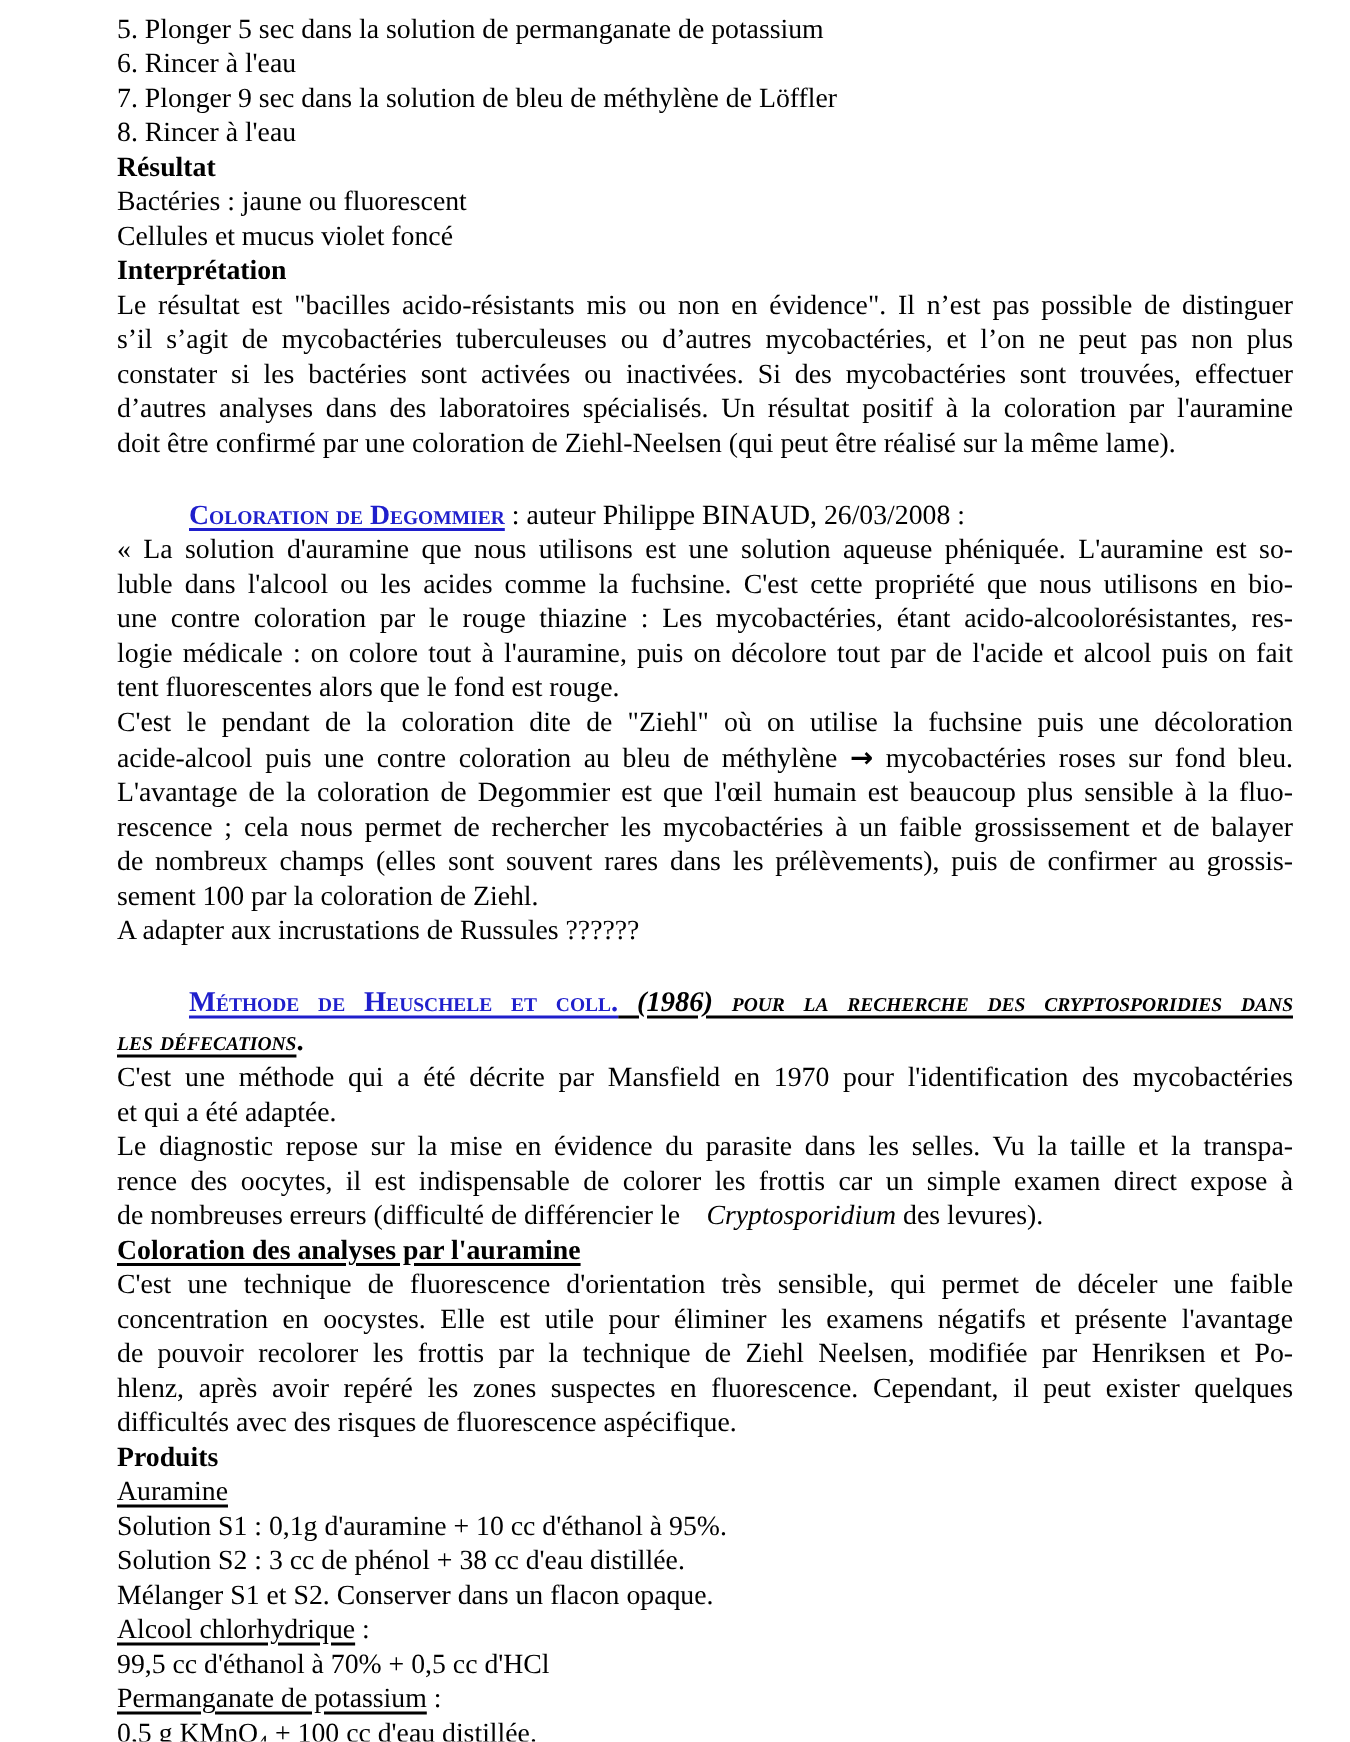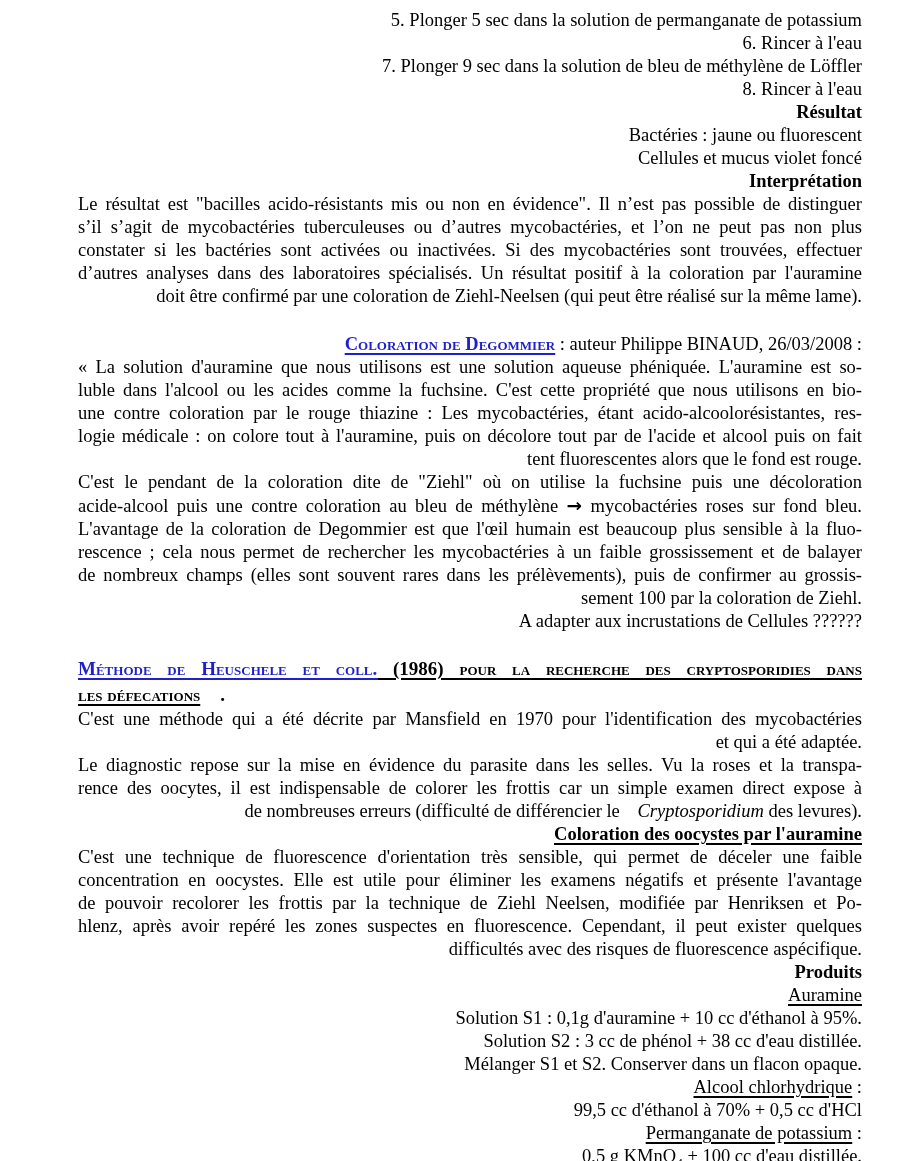--- a/index.html
+++ b/index.html
@@ -8,38 +8,39 @@
     width: 900px; height: 1161px;
     background: var(--bg-color, #ffffff);
     color: var(--text-color, #000000);
     font-family: "Liberation Serif", "DejaVu Serif", serif;
   }
   .page { position: relative; width: 900px; height: 1161px; overflow: hidden; }
   .doc {
     position: absolute; left: 78px; top: 9px; width: 784px;
     font-size: 18.5px; line-height: 23px;
   }
-  .ln { text-align: right; }
+  .ln { text-align: left; }
   .jl { text-align: justify; text-align-last: justify; }
-  .b { font-weight: bold; margin-left: 20px; }
+  .b { font-weight: bold; }
   .it { font-style: italic; margin-left: 13px; }
   .u {
     text-decoration: underline;
     text-decoration-thickness: 1.5px;
     text-underline-offset: 3px;
   }
-  .sc { font-variant: small-caps; font-weight: bold; }
+  .sc { font-variant: small-caps; font-weight: bold; font-style: italic; }
   .link {
     color: var(--link-color, #1f1fcc);
     font-variant: small-caps;
     font-weight: bold;
     text-decoration: underline;
     text-decoration-thickness: 1.8px;
     text-underline-offset: 3px;
     cursor: pointer;
+    margin-left: 48px;
   }
   .hu {
     text-decoration: underline;
     text-decoration-thickness: 1.8px;
     text-underline-offset: 3px;
   }
   .sec-deg { margin-top: 25px; }
   .sec-heu { margin-top: 23px; }
   .hline { line-height: 26px; font-size: 19px; }
   .arrow { font-family: "DejaVu Sans", sans-serif; font-weight: bold; }
@@ -73,33 +74,33 @@
       <div class="ln jl">luble dans l'alcool ou les acides comme la fuchsine. C'est cette propriété que nous utilisons en bio-</div>
       <div class="ln jl">une contre coloration par le rouge thiazine : Les mycobactéries, étant acido-alcoolorésistantes, res-</div>
       <div class="ln jl">logie médicale : on colore tout à l'auramine, puis on décolore tout par de l'acide et alcool puis on fait</div>
       <div class="ln">tent fluorescentes alors que le fond est rouge.</div>
       <div class="ln jl">C'est le pendant de la coloration dite de "Ziehl" où on utilise la fuchsine puis une décoloration</div>
       <div class="ln jl"><span>acide-alcool puis une contre coloration au bleu de méthylène </span><span class="arrow">→</span><span> mycobactéries roses sur fond bleu.</span></div>
       <div class="ln jl">L'avantage de la coloration de Degommier est que l'œil humain est beaucoup plus sensible à la fluo-</div>
       <div class="ln jl">rescence ; cela nous permet de rechercher les mycobactéries à un faible grossissement et de balayer</div>
       <div class="ln jl">de nombreux champs (elles sont souvent rares dans les prélèvements), puis de confirmer au grossis-</div>
       <div class="ln">sement 100 par la coloration de Ziehl.</div>
-      <div class="ln">A adapter aux incrustations de Cellules ??????</div>
+      <div class="ln">A adapter aux incrustations de Russules ??????</div>
     </div>
 
     <div class="sec-heu">
       <div class="hline jl"><span class="link">Méthode de Heuschele et coll.</span><span class="sc hu"> (1986) pour la recherche des cryptosporidies dans</span></div>
       <div class="hline"><span class="sc hu">les défecations</span><span class="b">.</span></div>
       <div class="ln jl">C'est une méthode qui a été décrite par Mansfield en 1970 pour l'identification des mycobactéries</div>
       <div class="ln">et qui a été adaptée.</div>
-      <div class="ln jl">Le diagnostic repose sur la mise en évidence du parasite dans les selles. Vu la roses et la transpa-</div>
+      <div class="ln jl">Le diagnostic repose sur la mise en évidence du parasite dans les selles. Vu la taille et la transpa-</div>
       <div class="ln jl">rence des oocytes, il est indispensable de colorer les frottis car un simple examen direct expose à</div>
       <div class="ln"><span>de nombreuses erreurs (difficulté de différencier le </span><span class="it">Cryptosporidium</span><span> des levures).</span></div>
 
-      <div class="ln"><span class="b u">Coloration des oocystes par l'auramine</span></div>
+      <div class="ln"><span class="b u">Coloration des analyses par l'auramine</span></div>
       <div class="ln jl">C'est une technique de fluorescence d'orientation très sensible, qui permet de déceler une faible</div>
       <div class="ln jl">concentration en oocystes. Elle est utile pour éliminer les examens négatifs et présente l'avantage</div>
       <div class="ln jl">de pouvoir recolorer les frottis par la technique de Ziehl Neelsen, modifiée par Henriksen et Po-</div>
       <div class="ln jl">hlenz, après avoir repéré les zones suspectes en fluorescence. Cependant, il peut exister quelques</div>
       <div class="ln">difficultés avec des risques de fluorescence aspécifique.</div>
 
       <div class="ln b">Produits</div>
       <div class="ln"><span class="u">Auramine</span></div>
       <div class="ln">Solution S1 : 0,1g d'auramine + 10 cc d'éthanol à 95%.</div>
       <div class="ln">Solution S2 : 3 cc de phénol + 38 cc d'eau distillée.</div>

